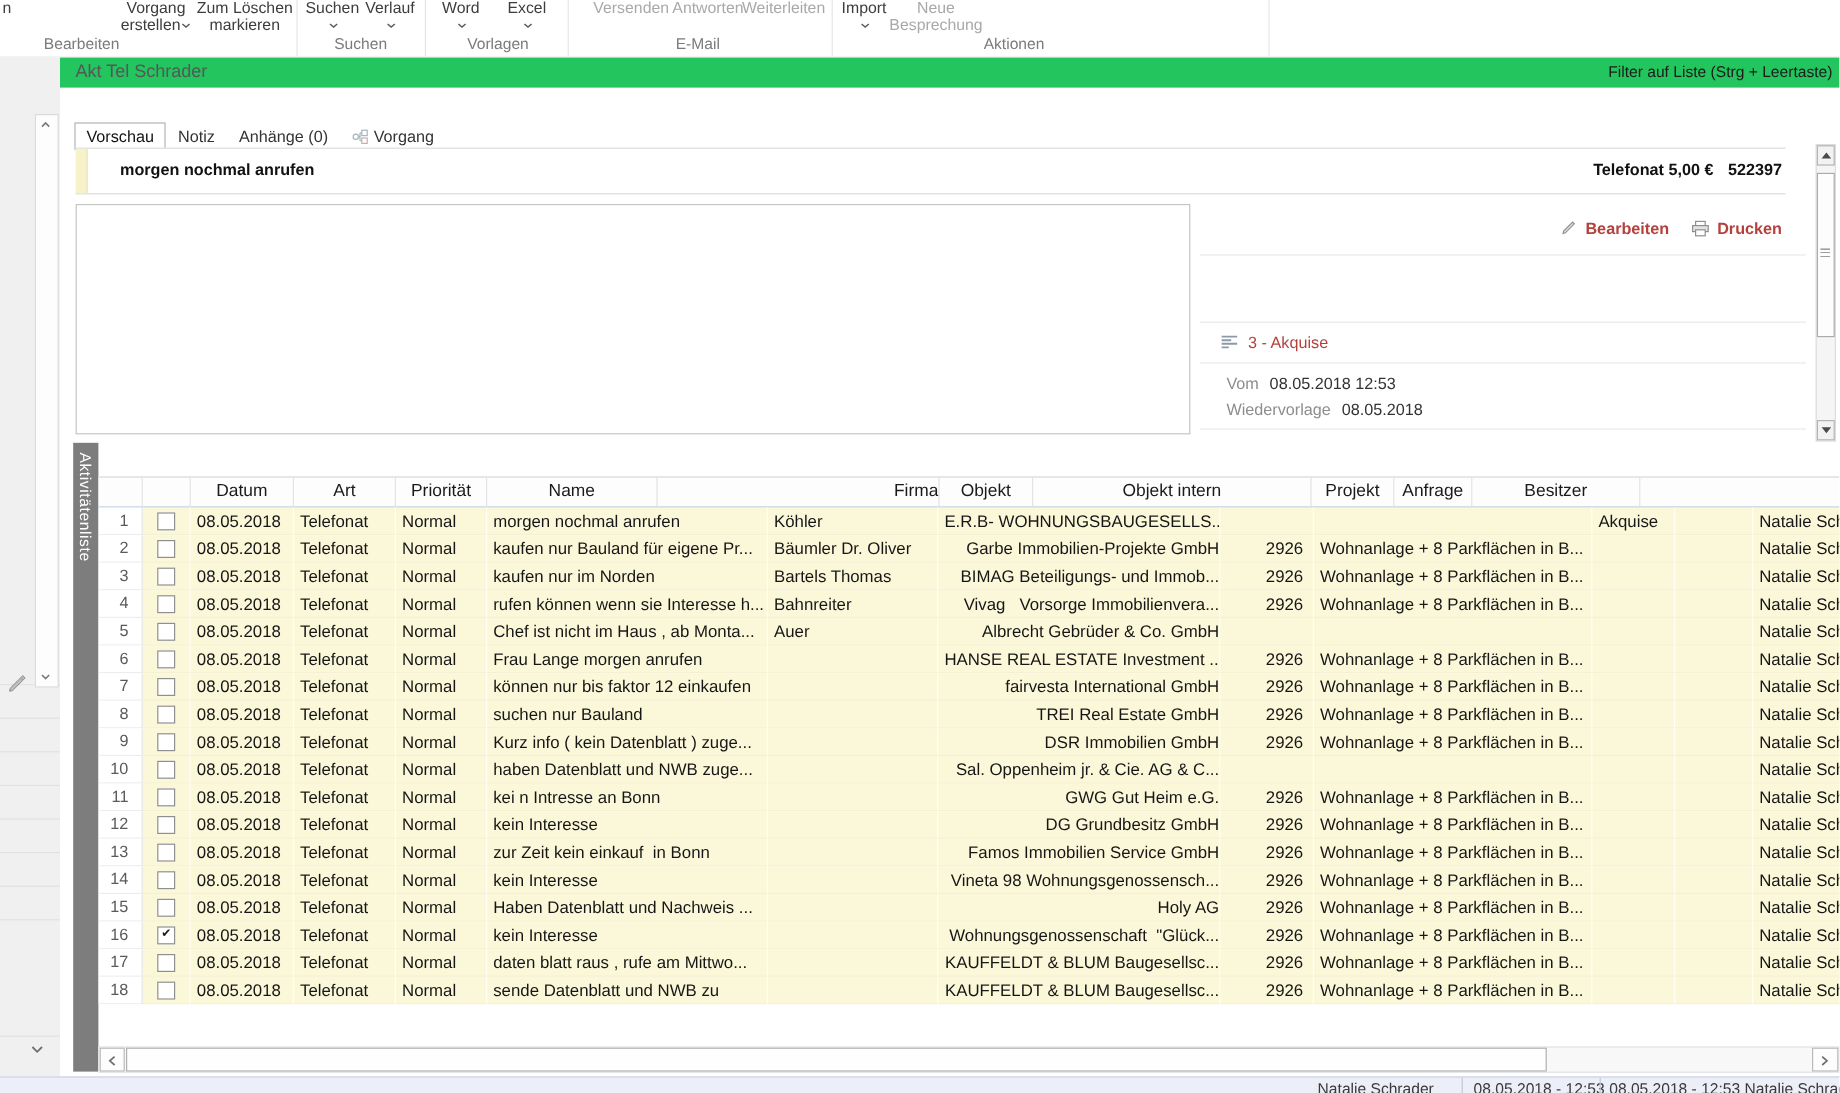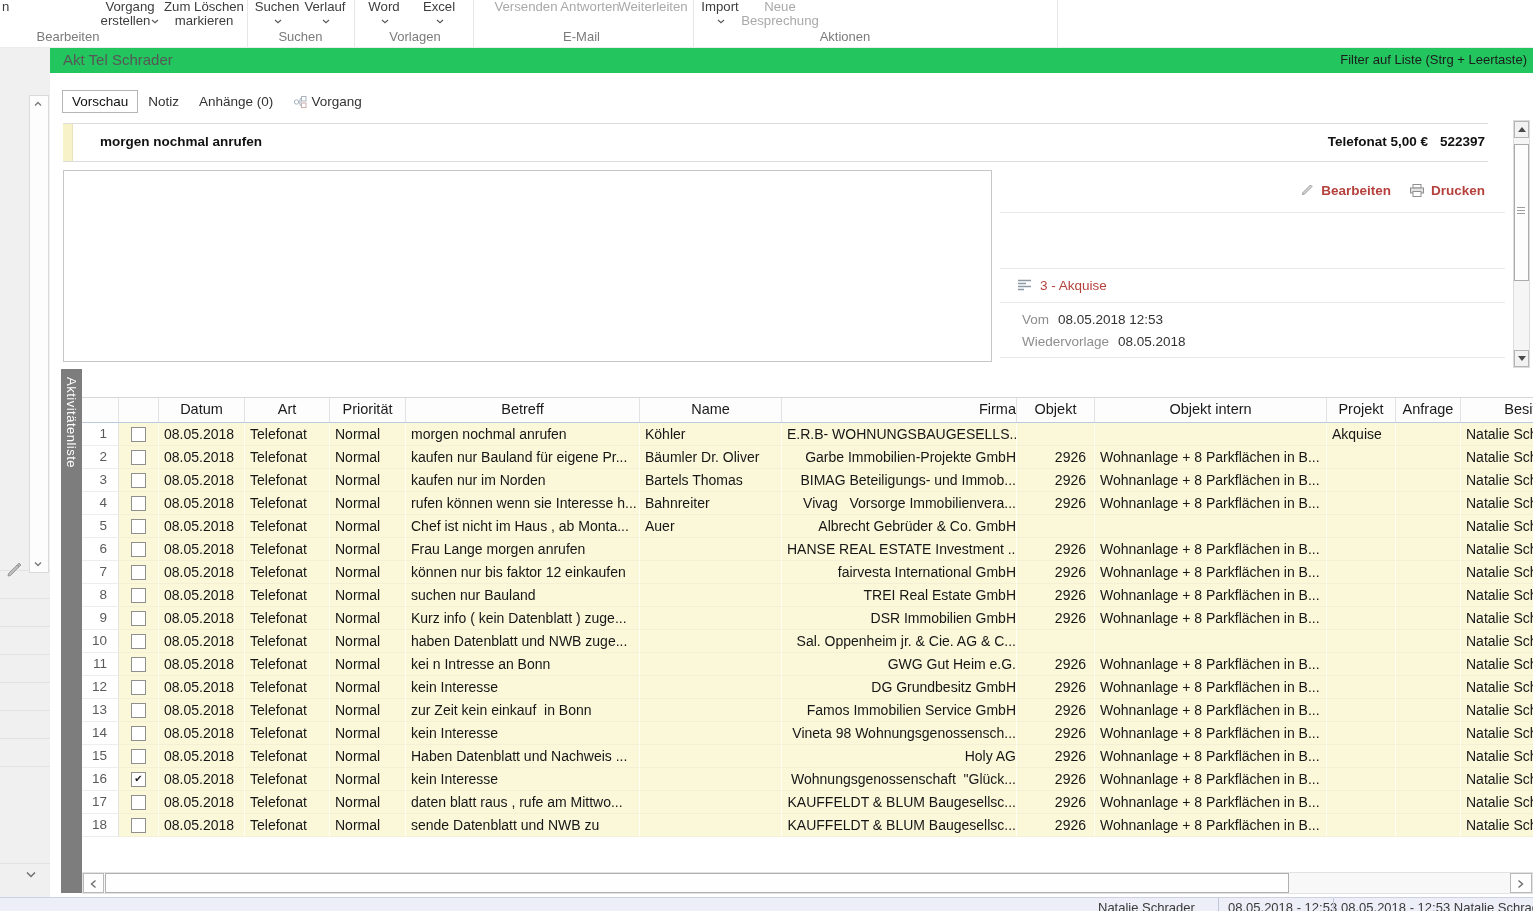--- a/index.html
+++ b/index.html
@@ -34,21 +34,21 @@
   .rail-arrow{position:absolute;left:3px;width:10px;height:8px;}
   #rail-pencil{position:absolute;left:4px;top:512px;}
   #rail-chevron{position:absolute;left:25px;top:822px;}
 
   
   #titlebar{position:absolute;left:50px;top:48px;width:1483px;height:25px;background:#22c55e;}
   #page-title{position:absolute;left:13px;top:3px;font-size:15px;color:#575757;}
   #filter-hint{position:absolute;right:6px;top:4px;font-size:13px;color:#1c1c1c;}
 
   
-  #tabs{position:absolute;left:62px;top:90px;height:23px;display:flex;align-items:center;}
+  #tabs{position:absolute;left:62px;top:102px;height:23px;display:flex;align-items:center;}
   .tab{display:flex;align-items:center;height:21px;padding:0 9px;font-size:13.5px;color:#333;
        border:1px solid transparent;cursor:pointer;white-space:nowrap;}
   .tab.active{border-color:#b5b5b5;background:#fff;color:#111;}
   .tab svg{margin-right:4px;}
 
   
   #notebar{position:absolute;left:63px;top:123px;width:1425px;height:37px;background:#fff;
            border-top:1px solid #dcdcdc;border-bottom:1px solid #dcdcdc;}
   #notestrip{position:absolute;left:0;top:0;width:9px;height:37px;background:#f8f2c8;border-right:1px solid #e9e2bb;}
   #note-subject{position:absolute;left:37px;top:10px;font-size:13.5px;font-weight:bold;color:#111;}
@@ -309,21 +309,20 @@
   <span>Aktivitätenliste</span>
 </div>
 
 <div id="table">
     <div class="thead">
       <span class="th c0"></span>
       <span class="th c1"></span>
       <span class="th c2">Datum</span>
       <span class="th c3">Art</span>
       <span class="th c4">Priorität</span>
-      <span class="th c5">Betreff</span>
       <span class="th c6">Name</span>
       <span class="th c7">Firma</span>
       <span class="th c8">Objekt</span>
       <span class="th c9">Objekt intern</span>
       <span class="th c10">Projekt</span>
       <span class="th c11">Anfrage</span>
       <span class="th c12">Besitzer</span>
     </div>
     <div class="trow">
       <span class="cell numc c0">1</span>

